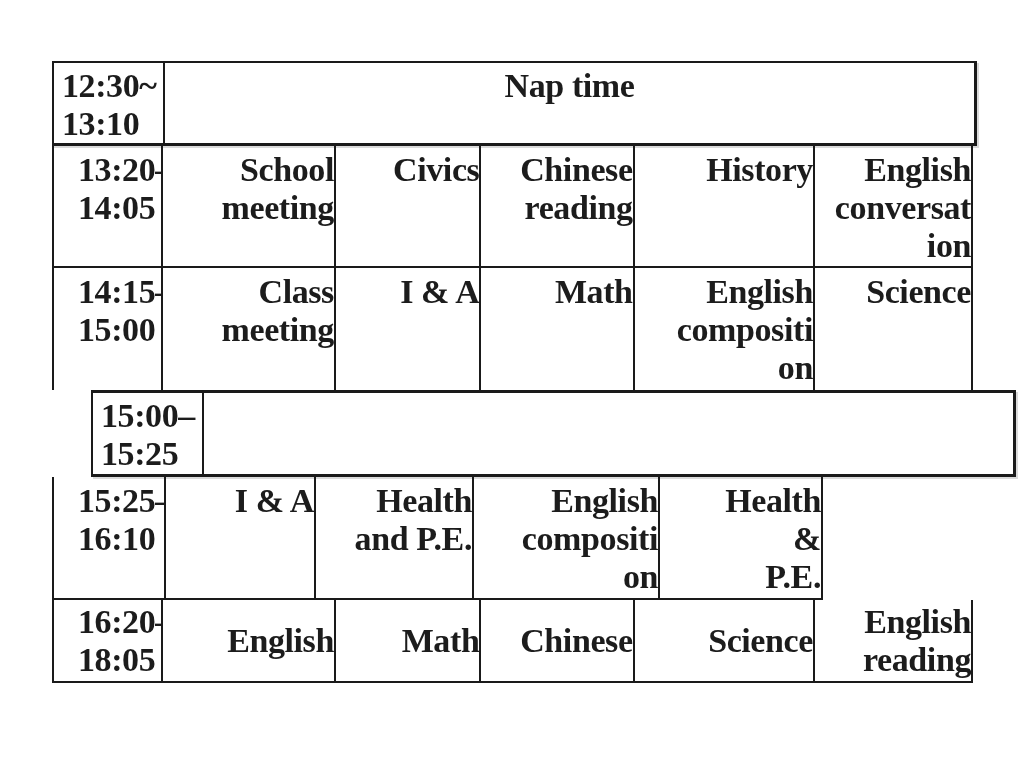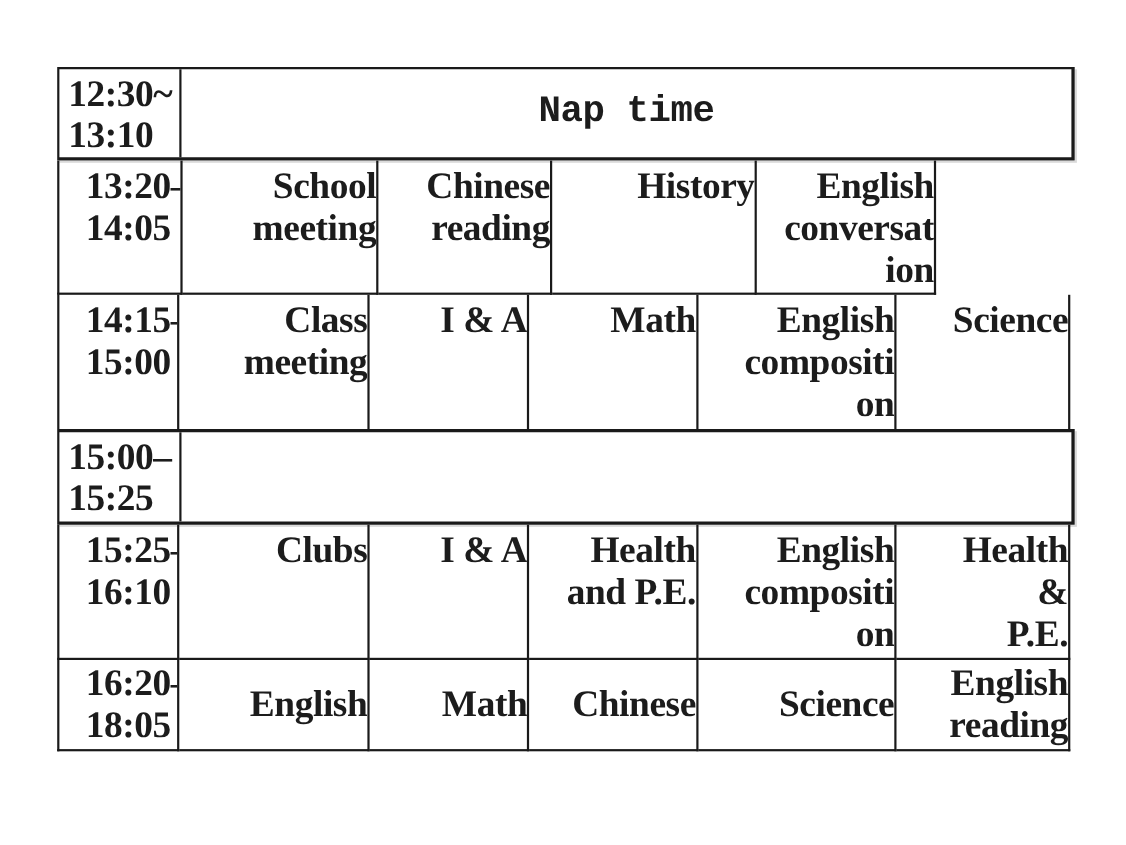--- a/index.html
+++ b/index.html
@@ -62,33 +62,32 @@
 
   
   .row.merged {
     box-sizing: border-box;
     width: 925px; 
     border: 2px solid var(--border-color);
     border-right-width: 3px;
     border-bottom-width: 3px;
     box-shadow: 2px 2px 0 rgba(150,150,150,0.35);
   }
-  .row.merged.thick-top { border-top-width: 3px; }
+  .row.merged.thick-top { border-top-width: 3px; margin-left: 39px; }
   .row.merged .cell.time {
     width: 111px;
     border-right: 2px solid var(--border-color);
     text-align: left;
     padding-left: 8px;
     padding-top: 4px;
   }
   .row.merged .cell.label {
     flex: 1;
     text-align: center;
-    padding-top: 20px;
-    font-family: Liberation Mono, monospace;
+    padding-top: 4px;
   }
 
   
   .h-r1 { height: 85px; }
   .h-r2 { height: 122px; }
   .h-r3 { height: 122px; }
   .h-r4 { height: 87px; }
   .h-r5 { height: 123px; }
   .h-r6 { height: 83px; }
 
@@ -110,20 +109,21 @@
       <div class="cell time">12:30~
 13:10</div>
       <div class="cell label">Nap time</div>
     </div>
 
     <div class="row regular h-r2">
       <div class="cell c0">13:20–
 14:05</div>
       <div class="cell c1">School
 meeting</div>
+      <div class="cell c2">Civics</div>
       <div class="cell c3">Chinese
 reading</div>
       <div class="cell c4">History</div>
       <div class="cell c5">English
 conversat
 ion</div>
     </div>
 
     <div class="row regular no-bb h-r3">
       <div class="cell c0">14:15–
@@ -139,21 +139,20 @@
     </div>
 
     <div class="row merged thick-top h-r4">
       <div class="cell time">15:00–
 15:25</div>
     </div>
 
     <div class="row regular h-r5">
       <div class="cell c0">15:25–
 16:10</div>
-      <div class="cell c1">Clubs</div>
       <div class="cell c2">I &amp; A</div>
       <div class="cell c3">Health
 and P.E.</div>
       <div class="cell c4">English
 compositi
 on</div>
       <div class="cell c5">Health
 &amp;
 P.E.</div>
     </div>

